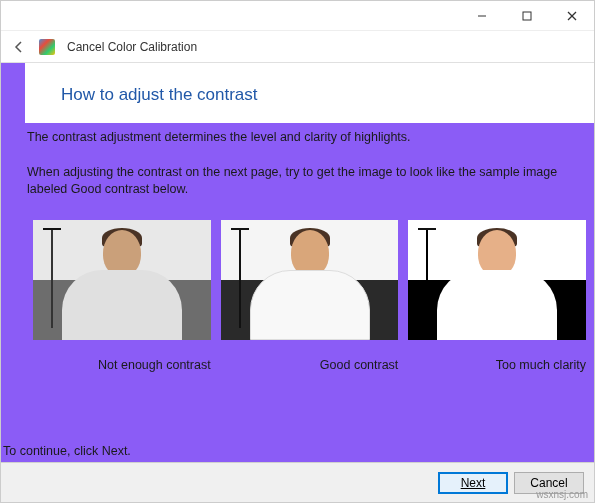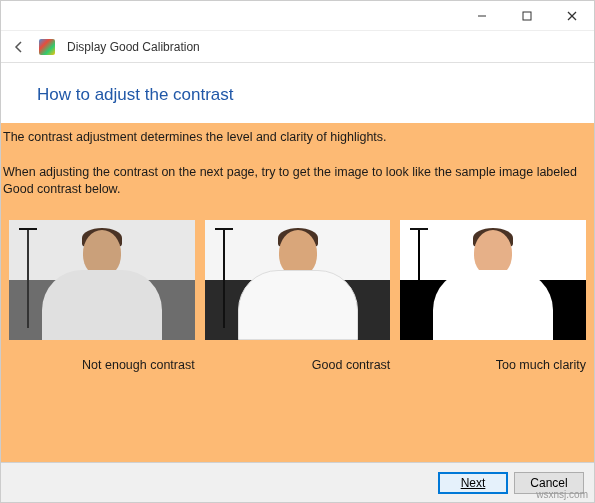--- a/index.html
+++ b/index.html
@@ -45,23 +45,24 @@
     .app-icon {
       width: 16px; height: 16px;
       background: linear-gradient(135deg,#4a90d9,#e74c3c,#2ecc71,#f1c40f);
       border-radius: 2px;
     }
     .header-title {
       font-size: 12px;
       color: #333;
     }
     .content {
-      background: #fdba74;
+      background: #8b5cf6;
       position: relative;
       height: calc(100% - 30px - 32px - 40px);
+      padding-left: 24px;
     }
     .heading-wrap {
       background: #fff;
       padding: 22px 0 18px 36px;
     }
     .heading {
       color: #2158a8;
       font-size: 17px;
       font-weight: 400;
     }
@@ -185,21 +186,21 @@
   </div>
 </div>
 
 <div class="header">
   <div class="back-arrow">
     <svg width="14" height="14">
         <path d="M9 2 L4 7 L9 12" fill="none" stroke="#555" stroke-width="1.5"></path>
       </svg>
   </div>
   <div class="app-icon"></div>
-  <div class="header-title">Display Good Calibration</div>
+  <div class="header-title">Cancel Color Calibration</div>
 </div>
 
 <div class="content">
   <div class="heading-wrap">
     <div class="heading">How to adjust the contrast</div>
   </div>
   <div class="para">The contrast adjustment determines the level and clarity of highlights.</div>
   <div class="para p2">When adjusting the contrast on the next page, try to get the image to look like the sample image labeled Good contrast below.</div>
 
   <div class="images-row">
@@ -237,20 +238,21 @@
         <div class="person">
             <div class="hair"></div>
             <div class="head"></div>
             <div class="body-s"></div>
           </div>
       </div>
       <div class="caption">Too much clarity</div>
     </div>
   </div>
 
+  <div class="continue">To continue, click Next.</div>
 </div>
 
 <div class="footer">
   <div class="btn primary">
       <u>Next</u>
     </div>
   <div class="btn">Cancel</div>
 </div>
 
 <div class="watermark">wsxnsj.com</div>

